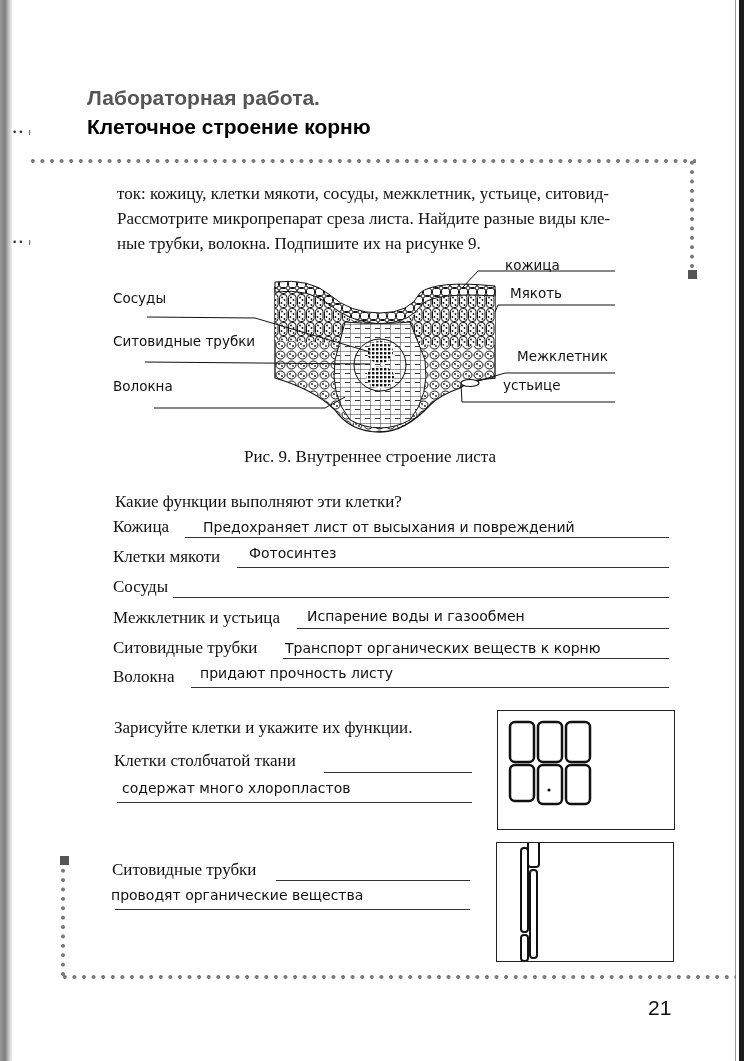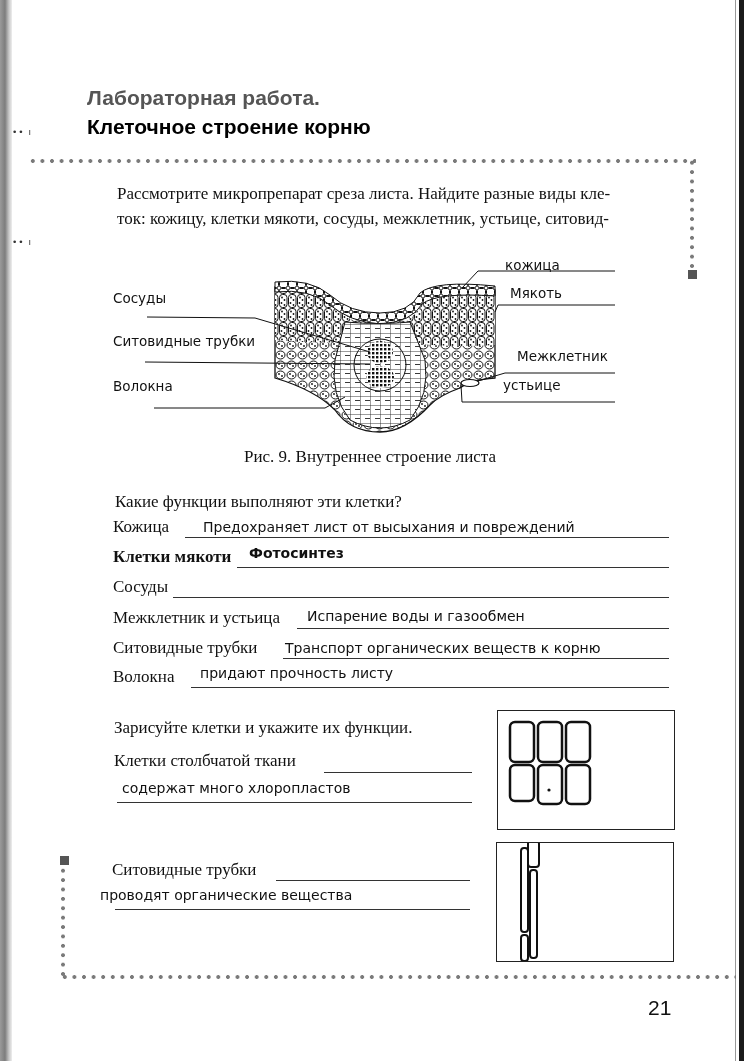--- a/index.html
+++ b/index.html
@@ -65,22 +65,23 @@
 <div class="dotrow-v" style="left:689px;top:158px;height:110px;"></div>
 <div class="square-mark" style="left:688px;top:270px;"></div>
 <div class="square-mark" style="left:60px;top:856px;"></div>
 <div class="dotrow-v" style="left:60px;top:866px;height:112px;"></div>
 <div class="dotrow-h" style="left:60px;top:974px;width:676px;"></div>
 
 <div class="subtitle">Лабораторная работа.</div>
 <div class="title">Клеточное строение корню</div>
 
 <div class="intro">
+  <div>ток: кожицу, клетки мякоти, сосуды, межклетник, устьице, ситовид-</div>
   <div>Рассмотрите микропрепарат среза листа. Найдите разные виды кле-</div>
-  <div>ток: кожицу, клетки мякоти, сосуды, межклетник, устьице, ситовид-</div>
+  <div>ные трубки, волокна. Подпишите их на рисунке 9.</div>
 </div>
 
 <svg style="position:absolute;left:0;top:0;" width="744" height="450">
   <defs>
     <pattern id="pal" width="9" height="14" patternUnits="userSpaceOnUse">
       <rect width="9" height="14" fill="#fff"></rect>
       <rect x="0.5" y="0.5" width="7.5" height="13" rx="3" fill="none" stroke="#111" stroke-width="1"></rect>
       <circle cx="3" cy="3.5" r="0.9" fill="#111"></circle>
         <circle cx="5.5" cy="6" r="0.9" fill="#111"></circle>
       <circle cx="2.5" cy="9" r="0.9" fill="#111"></circle>
@@ -141,21 +142,21 @@
 
 <div class="caption">Рис. 9. Внутреннее строение листа</div>
 
 <div class="question">Какие функции выполняют эти клетки?</div>
 
 <div class="func-row" style="top:512px;">
   <span class="lbl">Кожица</span>
   <span class="line" style="width:484px;"></span>
   <span class="ans" style="left:90px;">Предохраняет лист от высыхания и повреждений</span>
 </div>
-<div class="func-row" style="top:542px;font-weight:bold;">
+<div class="func-row" style="top:542px;">
   <span class="lbl">Клетки мякоти</span>
   <span class="line" style="width:432px;"></span>
   <span class="ans" style="left:136px;bottom:7px;">Фотосинтез</span>
 </div>
 <div class="func-row" style="top:572px;">
   <span class="lbl">Сосуды</span>
   <span class="line" style="width:496px;"></span>
 </div>
 <div class="func-row" style="top:603px;">
   <span class="lbl">Межклетник и устьица</span>
@@ -189,21 +190,21 @@
       <rect x="12" y="54" width="24" height="36" rx="5"></rect>
       <rect x="40" y="54" width="24" height="39" rx="5"></rect>
       <rect x="68" y="54" width="24" height="39" rx="5"></rect>
     </g>
     <circle cx="51" cy="79" r="1.6" fill="#111"></circle>
   </svg>
 </div>
 
 <div class="draw-row" style="left:112px;top:860px;">Ситовидные трубки</div>
 <div class="uline" style="left:276px;top:880px;width:194px;"></div>
-<div class="hand" style="left:100px;top:887px;text-align:center;">проводят органические вещества</div>
+<div class="hand" style="left:111px;top:887px;text-align:center;">проводят органические вещества</div>
 <div class="uline" style="left:115px;top:909px;width:355px;"></div>
 
 <div class="box" style="left:496px;top:842px;width:176px;height:118px;">
   <svg width="176" height="118">
     <g fill="none" stroke="#111" stroke-width="2">
       <rect x="24" y="5" width="7" height="84" rx="3"></rect>
       <rect x="24" y="92" width="7" height="26" rx="3"></rect>
       <rect x="31" y="-2" width="11" height="26" rx="3"></rect>
       <rect x="33" y="27" width="7" height="88" rx="3"></rect>
     </g>

